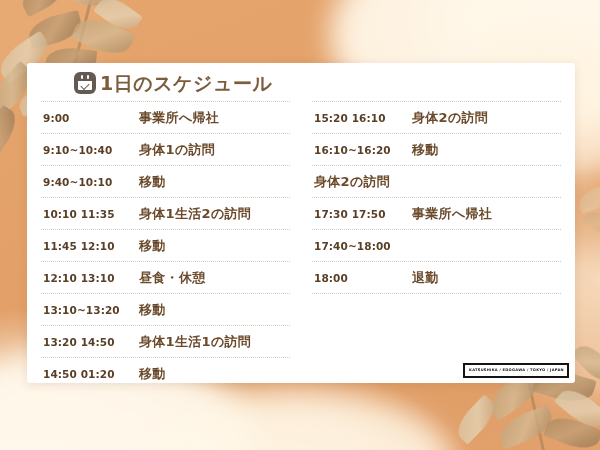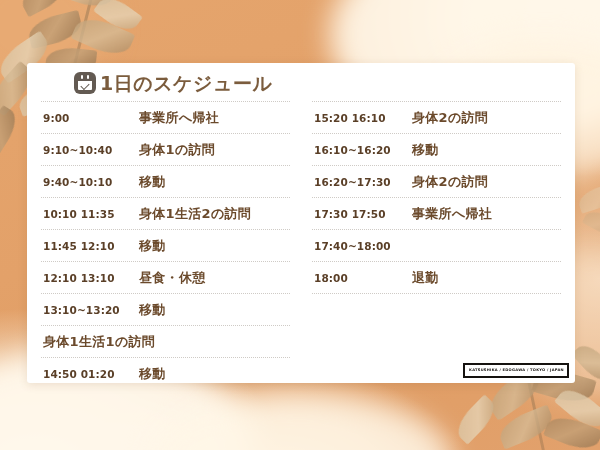--- a/index.html
+++ b/index.html
@@ -280,39 +280,39 @@
       </div>
       <div class="sched-row">
         <span class="row-time">12:10 13:10</span>
         <span class="row-activity">昼食・休憩</span>
       </div>
       <div class="sched-row">
         <span class="row-time">13:10~13:20</span>
         <span class="row-activity">移動</span>
       </div>
       <div class="sched-row">
+        <span class="row-time">13:20 14:50</span>
         <span class="row-activity">身体1生活1の訪問</span>
       </div>
       <div class="sched-row">
         <span class="row-time">14:50 01:20</span>
         <span class="row-activity">移動</span>
       </div>
     </div>
 
     <div class="col right">
       <div class="sched-row">
         <span class="row-time">15:20 16:10</span>
         <span class="row-activity">身体2の訪問</span>
       </div>
       <div class="sched-row">
         <span class="row-time">16:10~16:20</span>
         <span class="row-activity">移動</span>
       </div>
       <div class="sched-row">
-        <span class="row-time">16:20~17:30</span>
         <span class="row-activity">身体2の訪問</span>
       </div>
       <div class="sched-row">
         <span class="row-time">17:30 17:50</span>
         <span class="row-activity">事業所へ帰社</span>
       </div>
       <div class="sched-row">
         <span class="row-time">17:40~18:00</span>
       </div>
       <div class="sched-row last">

